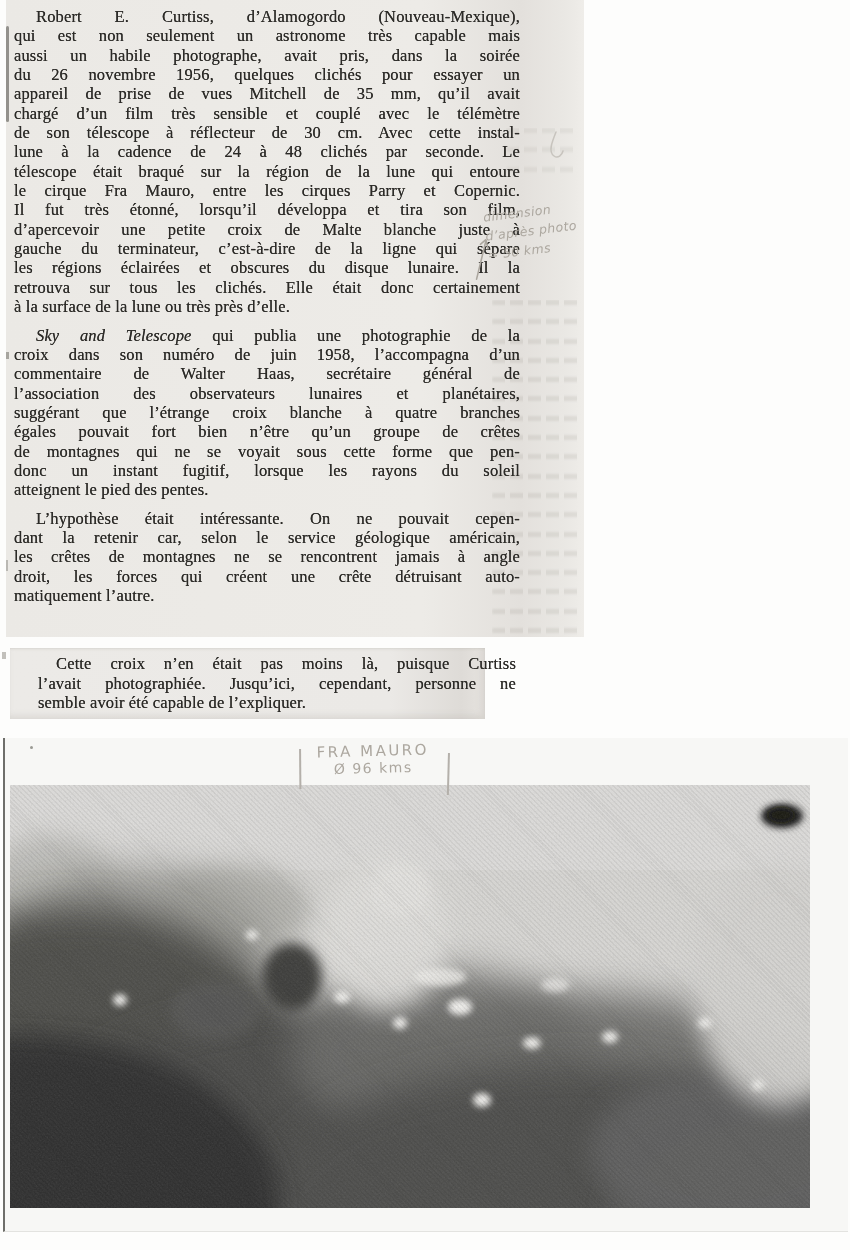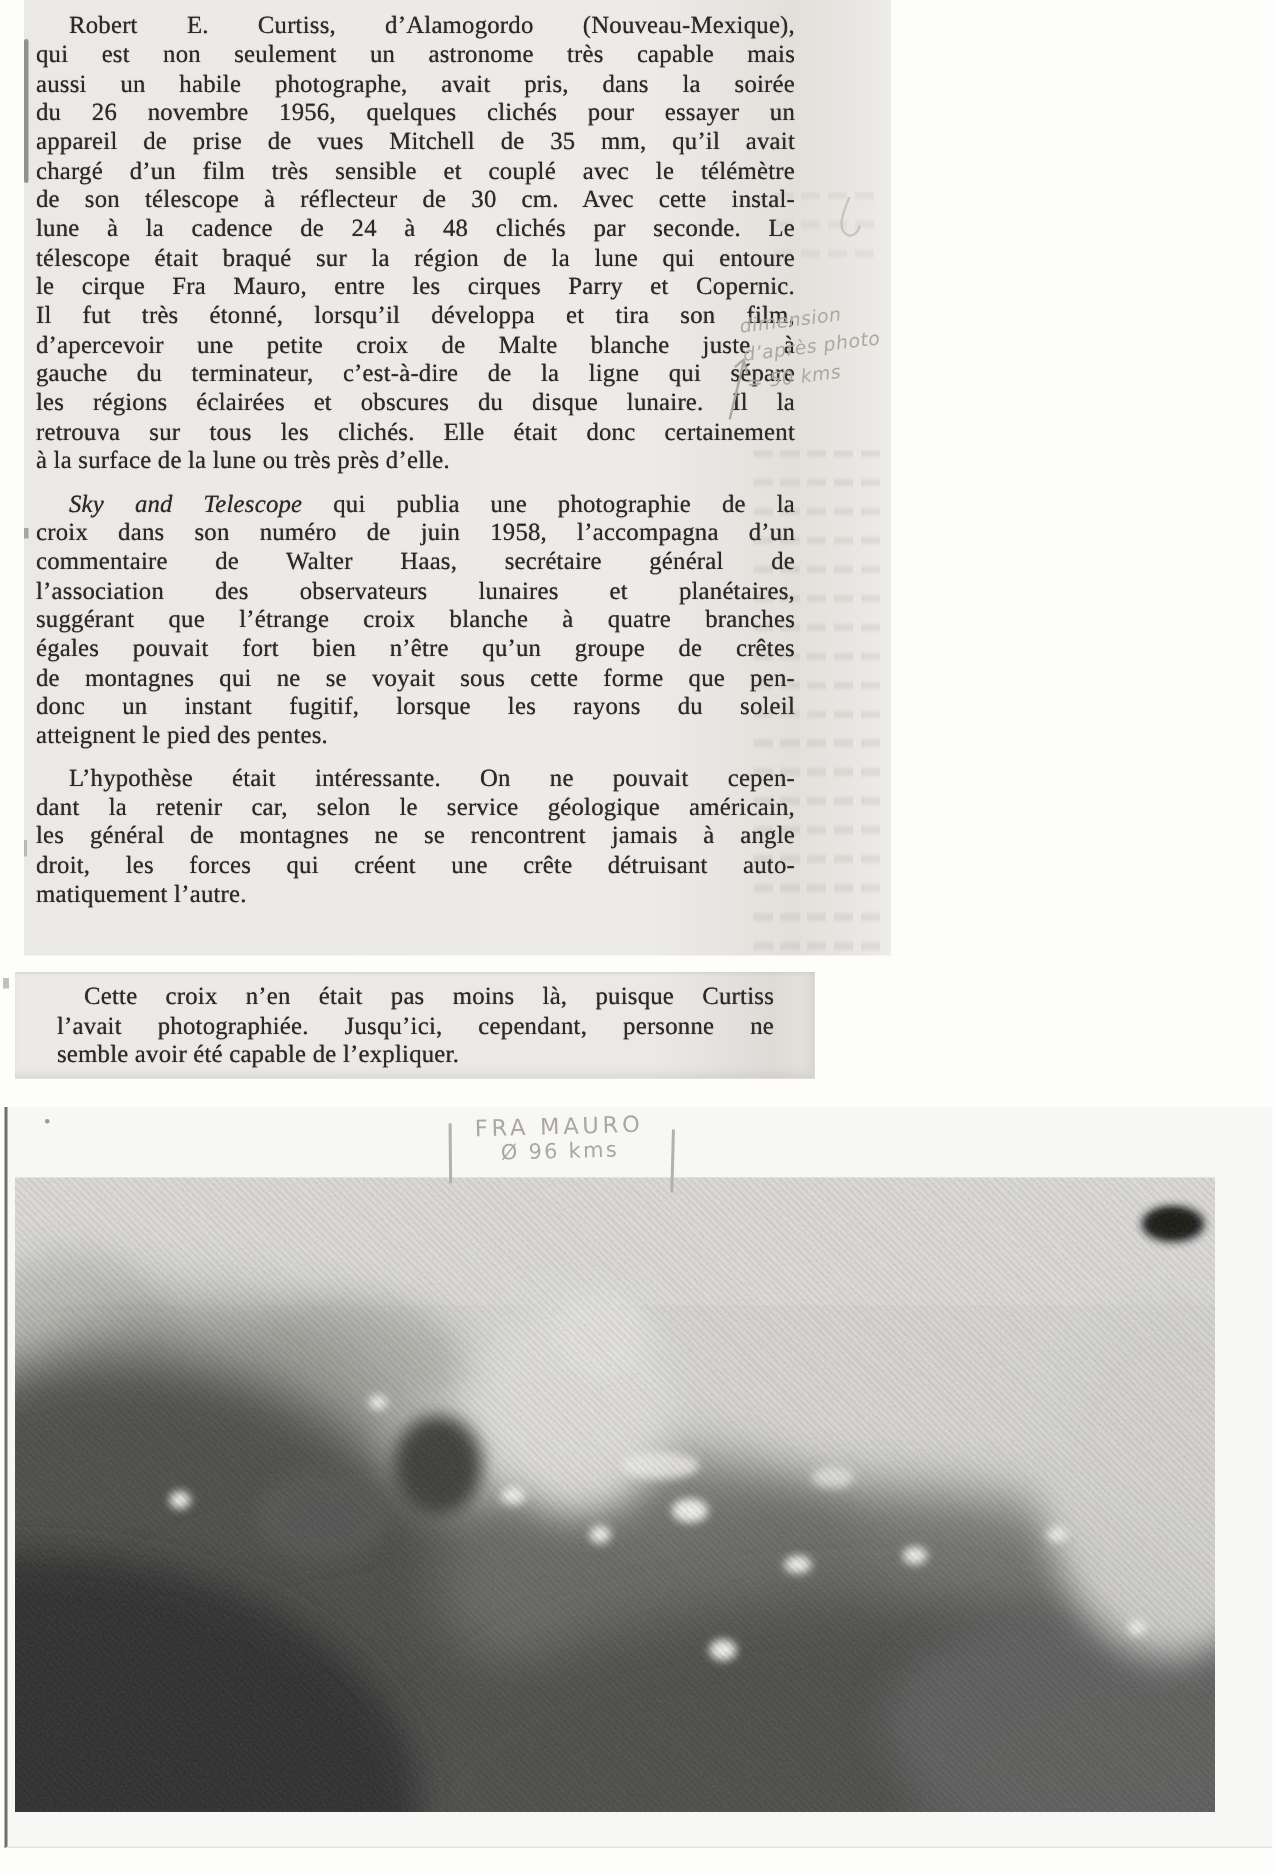--- a/index.html
+++ b/index.html
@@ -3,21 +3,21 @@
 <meta charset="utf-8">
 <style>
   * { margin:0; padding:0; box-sizing:border-box; }
   html,body { width:850px; height:1250px; }
   body { position:relative; background:#fdfdfc; font-family:"Liberation Serif", serif; overflow:hidden; }
 
   .page { position:absolute; left:0; top:0; width:850px; height:1250px; background:#fdfdfc; }
 
   
   .scan-main {
-    position:absolute; left:16px; top:0; width:578px; height:637px;
+    position:absolute; left:6px; top:0; width:578px; height:637px;
     background:linear-gradient(90deg,#ebe9e5 0%,#edebe7 72%,#e3e0dc 89%,#eae8e4 97%,#efede9 100%);
   }
   .edge-line {
     position:absolute; left:0; top:26px; width:3px; height:96px;
     background:#76746f; opacity:.75; filter:blur(.4px); border-radius:2px;
   }
   .edge-dot-a { position:absolute; left:0; top:352px; width:3px; height:7px; background:#8a8882; opacity:.7; }
   .edge-dot-b { position:absolute; left:0; top:560px; width:2px; height:11px; background:#8a8882; opacity:.5; }
 
   .text-col {
@@ -47,21 +47,21 @@
     position:absolute; left:479px; top:201px; width:110px;
     font-family:"DejaVu Sans", sans-serif; font-style:italic;
     font-size:12.5px; line-height:19px; letter-spacing:.4px;
     color:var(--pencil,#aca79f); transform:rotate(-7deg); z-index:3;
   }
   .pencil-arrow { position:absolute; left:-20px; top:24px; }
   .stray-mark { position:absolute; left:536px; top:128px; z-index:3; }
 
   
   .scan-strip {
-    position:absolute; left:10px; top:648px; width:533px; height:71px;
+    position:absolute; left:10px; top:648px; width:475px; height:71px;
     background:linear-gradient(90deg,#eceae7 0%,#ebe9e6 80%,#dedbd7 95%,#e6e3df 100%);
     box-shadow:inset -3px -3px 6px rgba(172,168,161,.28), inset 0 2px 2px -1px rgba(180,176,170,.3);
   }
   .strip-edge-dot { position:absolute; left:-8px; top:4px; width:4px; height:7px; background:#9b988f; opacity:.6; }
   .strip-text {
     position:absolute; left:28px; top:6px; width:478px;
     color:var(--ink,#2b2a27); font-size:16.5px; line-height:19.6px;
     letter-spacing:.15px; text-shadow:0 0 .55px rgba(42,40,37,.85);
   }
   .strip-text .para.indent .jline:first-child { text-indent:18px; }
@@ -130,21 +130,21 @@
           <div class="jline">l’association des observateurs lunaires et planétaires,</div>
           <div class="jline">suggérant que l’étrange croix blanche à quatre branches</div>
           <div class="jline">égales pouvait fort bien n’être qu’un groupe de crêtes</div>
           <div class="jline">de montagnes qui ne se voyait sous cette forme que pen-</div>
           <div class="jline">donc un instant fugitif, lorsque les rayons du soleil</div>
           <div class="jline last">atteignent le pied des pentes.</div>
         </div>
         <div class="para indent">
           <div class="jline">L’hypothèse était intéressante. On ne pouvait cepen-</div>
           <div class="jline">dant la retenir car, selon le service géologique américain,</div>
-          <div class="jline">les général de montagnes ne se rencontrent jamais à angle</div>
+          <div class="jline">les crêtes de montagnes ne se rencontrent jamais à angle</div>
           <div class="jline">droit, les forces qui créent une crête détruisant auto-</div>
           <div class="jline last">matiquement l’autre.</div>
         </div>
       </div>
 
     <div class="margin-note">
       <svg class="pencil-arrow" width="28" height="52" viewBox="0 0 28 52">
         <path d="M6 46 L20 9" stroke="#aba69e" stroke-width="1.6" fill="none" stroke-linecap="round"></path>
         <path d="M14 12 L20 8 L21 17" stroke="#aba69e" stroke-width="1.5" fill="none" stroke-linecap="round" stroke-linejoin="round"></path>
       </svg>

